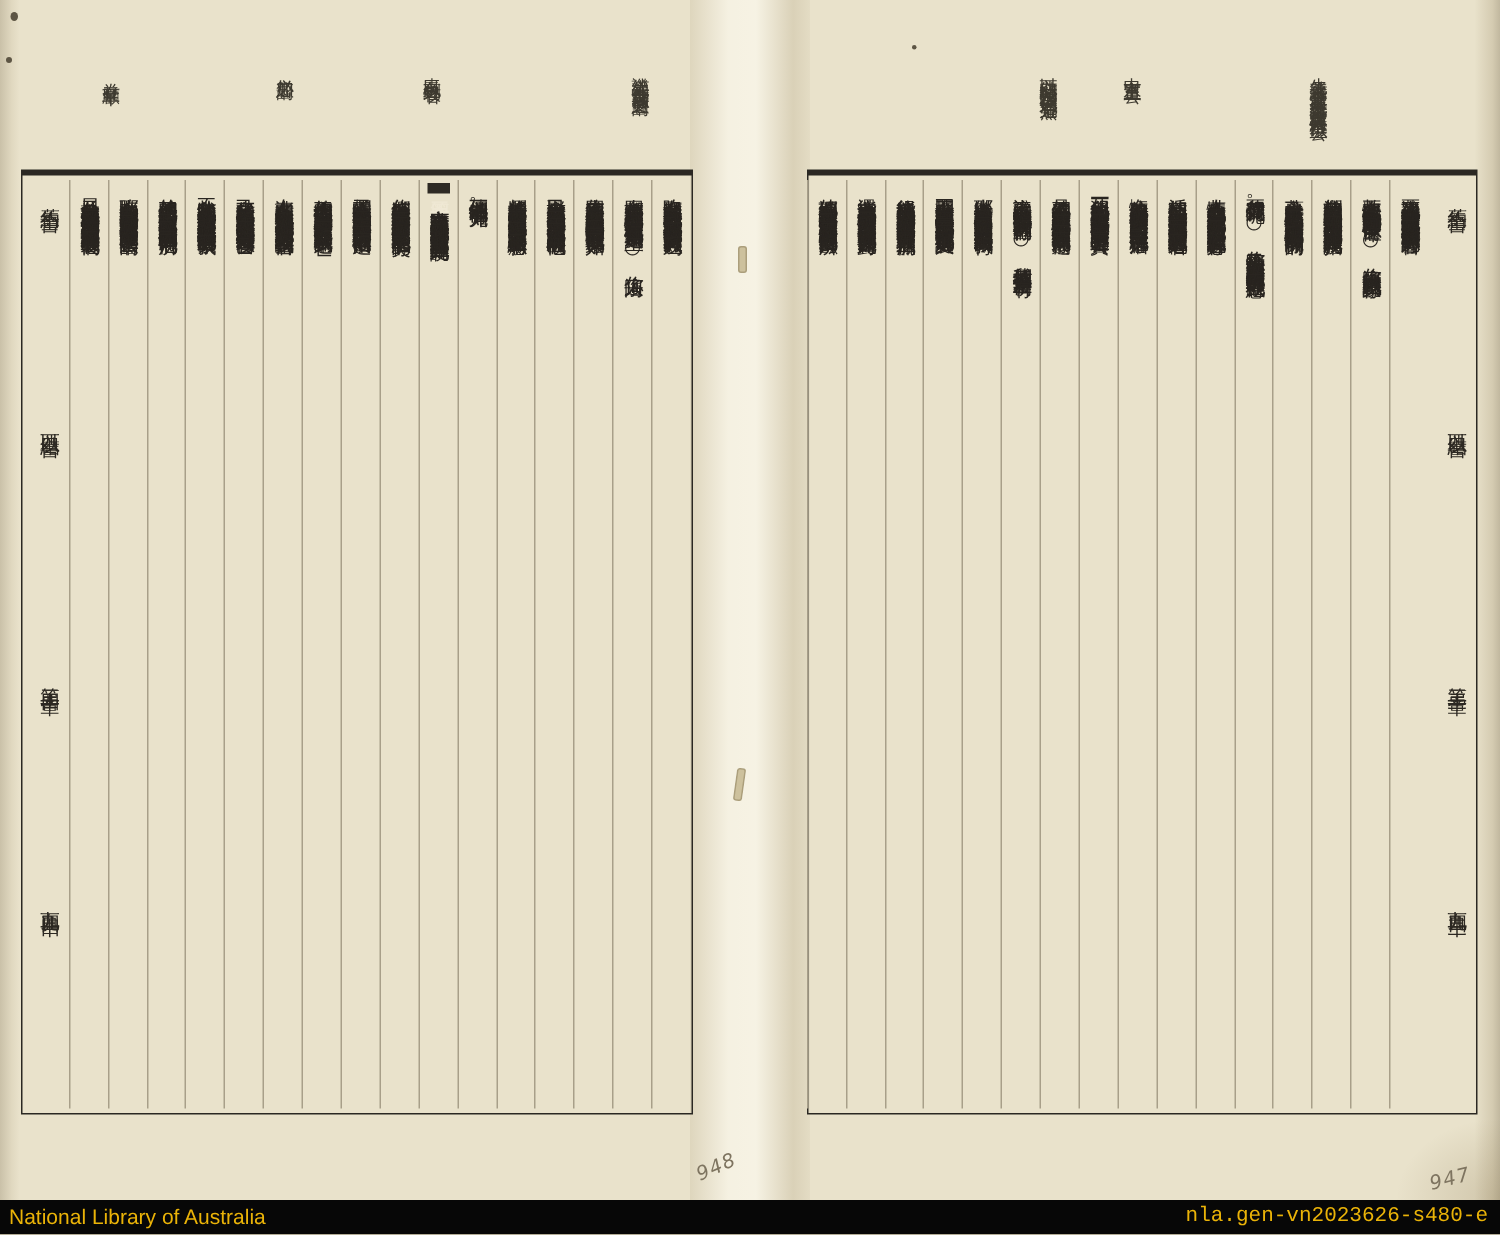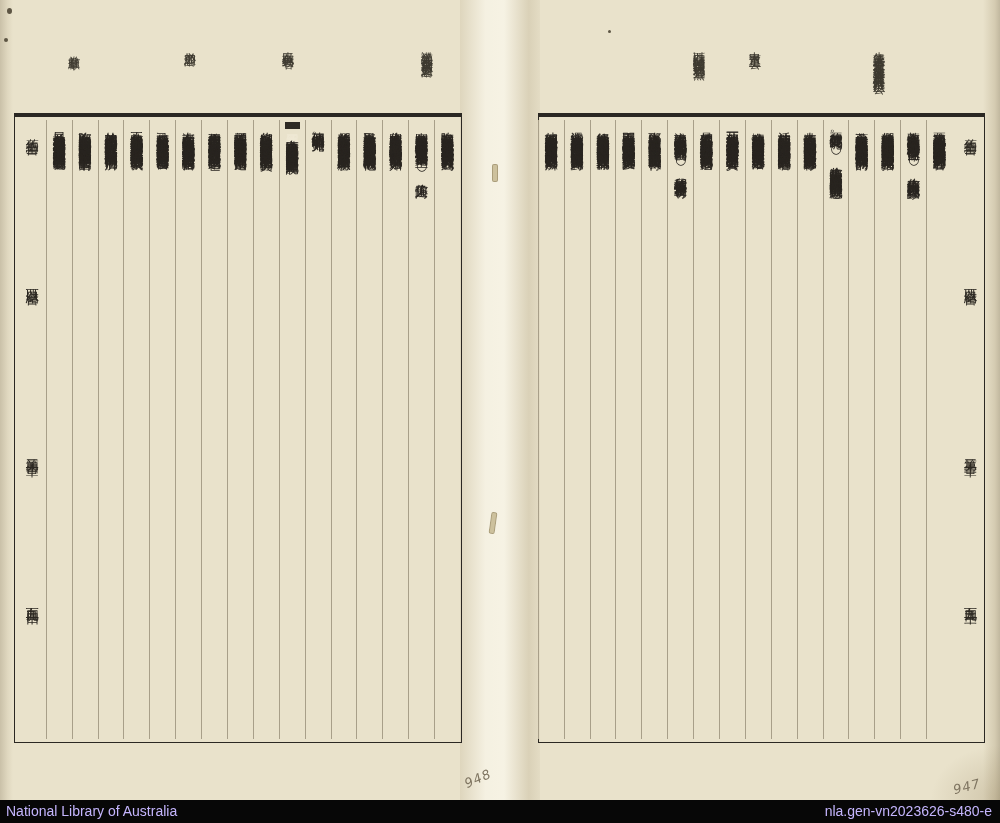--- a/index.html
+++ b/index.html
@@ -76,25 +76,25 @@
   
   .hw{
     position:absolute; font-family:"DejaVu Sans", sans-serif; font-style:italic;
     color:#7e7460; font-size:13px; letter-spacing:1px;
   }
   .hw-spine{left:464px; top:771px; transform:rotate(-24deg);}
   .hw-corner{left:953px; top:779px; transform:rotate(-14deg);}
   
   .library-bar{
     position:absolute; left:0; top:800px; width:1000px; height:23px;
-    background:#070707; color:#c4b5fd;
+    background:#070707; color:#eab308;
     font-family:"Liberation Sans", sans-serif; font-size:14px;
   }
   .library-name{position:absolute; left:6px; top:3px;}
-  .image-id{position:absolute; right:8px; top:3px;}
+  .image-id{position:absolute; right:8px; top:3px;font-family:Liberation Mono, monospace;}
 </style>
 </head>
 <body>
 
 <div class="scan">
 
   <div class="fold"></div>
   <div class="left-edge"></div>
   <div class="right-edge"></div>
   <div class="corner-shade"></div>

